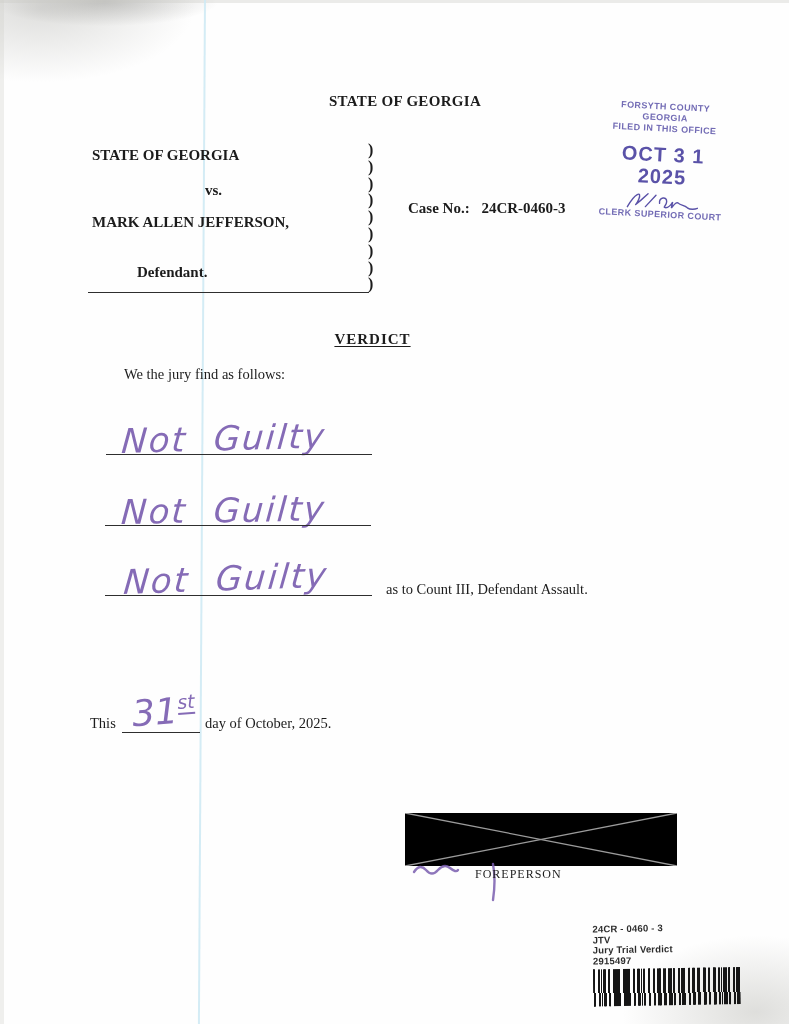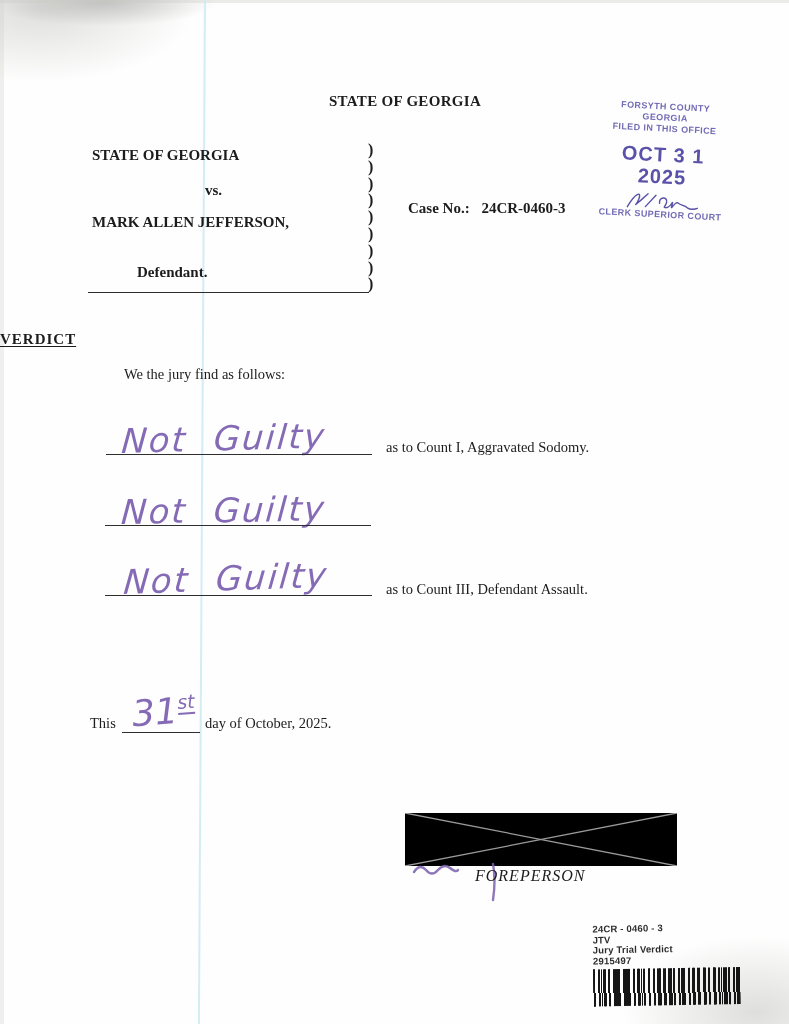--- a/index.html
+++ b/index.html
@@ -29,34 +29,34 @@
     font-family:"Liberation Sans", sans-serif;}
   .stamp-small{font-size:9px;line-height:11px;letter-spacing:.4px;font-weight:bold;opacity:.85;}
   .stamp-date{font-size:20px;line-height:22px;font-weight:bold;letter-spacing:1px;margin-top:9px;
     color:var(--stamp-ink,#5a52a8);font-family:"Liberation Sans", sans-serif;}
   .stamp-sig{margin:2px auto -2px;display:block;}
   
   .cap{font-weight:bold;font-size:15px;}
   .parens{left:368px;top:142px;font-weight:bold;font-size:16px;line-height:16.8px;white-space:pre-line;}
   .rule{border-top:1.5px solid #2e2e2e;height:0;}
   
-  .verdict-title{left:0;top:331px;width:745px;text-align:left;font-weight:bold;font-size:15px;
+  .verdict-title{left:0;top:331px;width:745px;text-align:center;font-weight:bold;font-size:15px;
     letter-spacing:1px;}
   .verdict-title span{text-decoration:underline;text-underline-offset:2px;}
   .body-text{font-size:14.5px;}
   
   .hw{font-family:"DejaVu Sans", sans-serif;font-style:italic;color:var(--pen-ink,#7b5fb0);
     transform:rotate(-1.5deg) skewX(-6deg);transform-origin:left bottom;
     font-size:34px;letter-spacing:2px;word-spacing:14px;opacity:.92;white-space:nowrap;}
   .hw-day{font-family:"DejaVu Sans", sans-serif;font-style:italic;color:var(--pen-ink,#7b5fb0);
     font-size:36px;transform:rotate(-4deg);opacity:.92;}
   .hw-ord{font-size:19px;position:relative;top:-14px;border-bottom:2px solid var(--pen-ink,#7b5fb0);}
   
   .redaction{left:405px;top:813px;width:272px;height:53px;background:var(--redaction,#000);}
-  .foreperson{left:475px;top:867px;font-size:16px;letter-spacing:1px;font-style:italic;}
+  .foreperson{left:475px;top:867px;font-size:12px;letter-spacing:1px;}
   
   .bclabel{left:593px;top:923px;width:170px;transform:rotate(-1deg);
     font-family:"Liberation Sans", sans-serif;color:#2d2d2d;}
   .bclabel-line{font-size:9.5px;line-height:10.5px;font-weight:bold;letter-spacing:.2px;}
   .barcode{margin-top:3px;width:147px;height:37px;background-color:transparent;
     background-image:
       repeating-linear-gradient(90deg,#161616 0 2px,transparent 2px 5px),
       repeating-linear-gradient(90deg,#161616 0 1px,transparent 1px 8px),
       repeating-linear-gradient(90deg,#161616 0 2px,transparent 2px 11px);}
 </style>
@@ -108,21 +108,20 @@
     <span style="margin-left:8px;">24CR-0460-3</span>
   </div>
 
   <div class="abs verdict-title">
     <span>VERDICT</span>
   </div>
   <div class="abs body-text" style="left:124px;top:366px;">We the jury find as follows:</div>
 
   <div class="abs hw" style="left:120px;top:421px;transform:rotate(-1.5deg) skewX(-6deg);">Not Guilty</div>
   <div class="abs rule" style="left:106px;top:454px;width:266px;"></div>
-  <div class="abs body-text" style="left:386px;top:439px;">as to Count I, Aggravated Sodomy.</div>
 
   <div class="abs hw" style="left:120px;top:492px;transform:rotate(-1deg) skewX(-5deg);">Not Guilty</div>
   <div class="abs rule" style="left:105px;top:525px;width:266px;"></div>
 
   <div class="abs hw" style="left:122px;top:562px;transform:rotate(-2deg) skewX(-7deg);">Not Guilty</div>
   <div class="abs rule" style="left:105px;top:595px;width:267px;"></div>
   <div class="abs body-text" style="left:386px;top:581px;">as to Count III, Defendant Assault.</div>
 
   <div class="abs body-text" style="left:90px;top:715px;text-align:right;">This</div>
   <div class="abs rule" style="left:122px;top:732px;width:78px;"></div>

